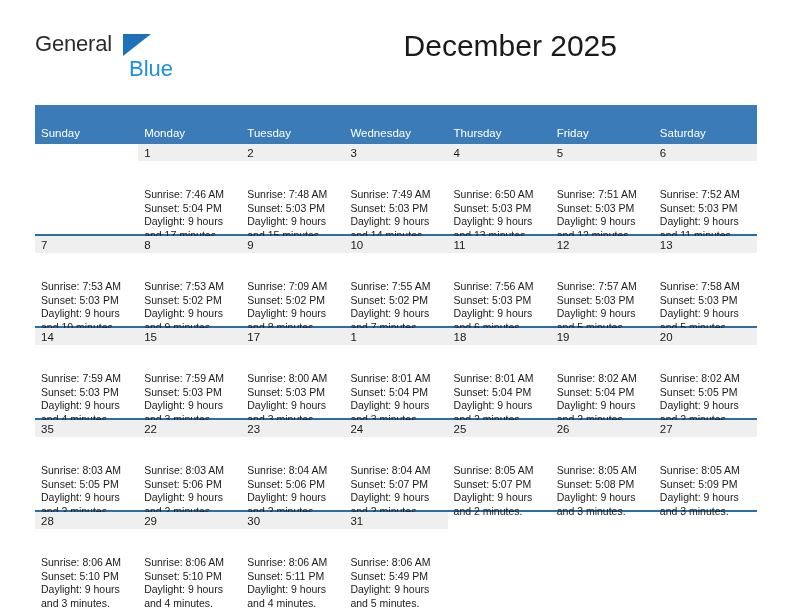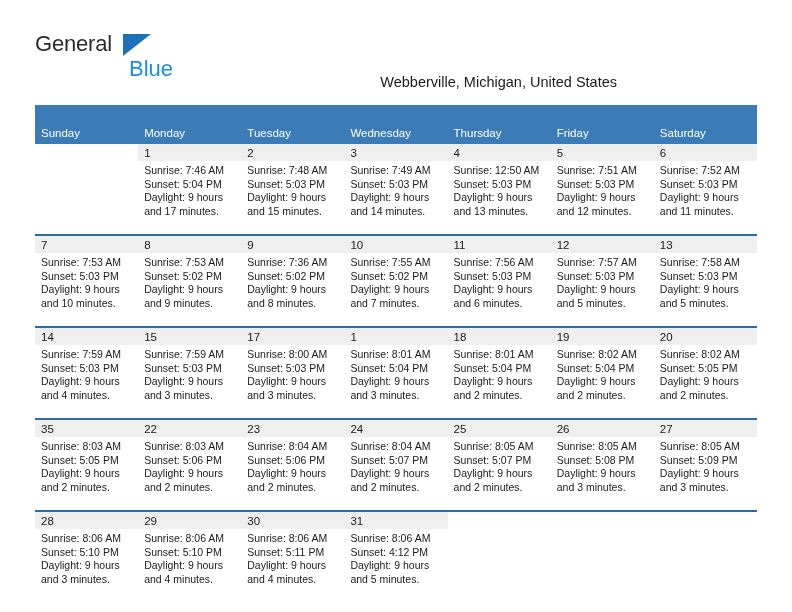--- a/index.html
+++ b/index.html
@@ -127,39 +127,40 @@
     box-sizing: border-box;
   }
   .daycell.empty .daynum-band {
     background: transparent;
   }
   .details {
     padding: 3px 4px 0 6px;
     font-size: 10.5px;
     color: #1a1a1a;
     line-height: 13.6px;
+    margin-top: 24px;
   }
   .details div {
     white-space: nowrap;
   }
 </style>
 </head>
 <body>
 
 <div class="page">
 
   <div class="header">
 
     <div class="logo">
       <span class="logo-general">General</span>
       <span class="logo-triangle"></span>
       <span class="logo-blue">Blue</span>
     </div>
 
-    <div class="subtitle">Webberville, Michigan, United States</div>
+    <div class="title">December 2025</div>
   </div>
 
   <table class="calendar">
     <thead>
       <tr>
         <th>Sunday</th>
         <th>Monday</th>
         <th>Tuesday</th>
         <th>Wednesday</th>
         <th>Thursday</th>
@@ -211,21 +212,21 @@
                 <div>Sunset: 5:03 PM</div>
                 <div>Daylight: 9 hours</div>
                 <div>and 14 minutes.</div>
               </div>
             </div>
           </td>
           <td>
             <div class="daycell">
               <div class="daynum-band">4</div>
               <div class="details">
-                <div>Sunrise: 12:50 AM</div>
+                <div>Sunrise: 6:50 AM</div>
                 <div>Sunset: 5:03 PM</div>
                 <div>Daylight: 9 hours</div>
                 <div>and 13 minutes.</div>
               </div>
             </div>
           </td>
           <td>
             <div class="daycell">
               <div class="daynum-band">5</div>
               <div class="details">
@@ -268,21 +269,21 @@
                 <div>Sunset: 5:02 PM</div>
                 <div>Daylight: 9 hours</div>
                 <div>and 9 minutes.</div>
               </div>
             </div>
           </td>
           <td>
             <div class="daycell">
               <div class="daynum-band">9</div>
               <div class="details">
-                <div>Sunrise: 7:36 AM</div>
+                <div>Sunrise: 7:09 AM</div>
                 <div>Sunset: 5:02 PM</div>
                 <div>Daylight: 9 hours</div>
                 <div>and 8 minutes.</div>
               </div>
             </div>
           </td>
           <td>
             <div class="daycell">
               <div class="daynum-band">10</div>
               <div class="details">
@@ -517,21 +518,21 @@
                 <div>Daylight: 9 hours</div>
                 <div>and 4 minutes.</div>
               </div>
             </div>
           </td>
           <td>
             <div class="daycell">
               <div class="daynum-band">31</div>
               <div class="details">
                 <div>Sunrise: 8:06 AM</div>
-                <div>Sunset: 4:12 PM</div>
+                <div>Sunset: 5:49 PM</div>
                 <div>Daylight: 9 hours</div>
                 <div>and 5 minutes.</div>
               </div>
             </div>
           </td>
           <td>
             <div class="daycell empty">
               <div class="daynum-band"></div>
               <div class="details">
                 <div></div>

